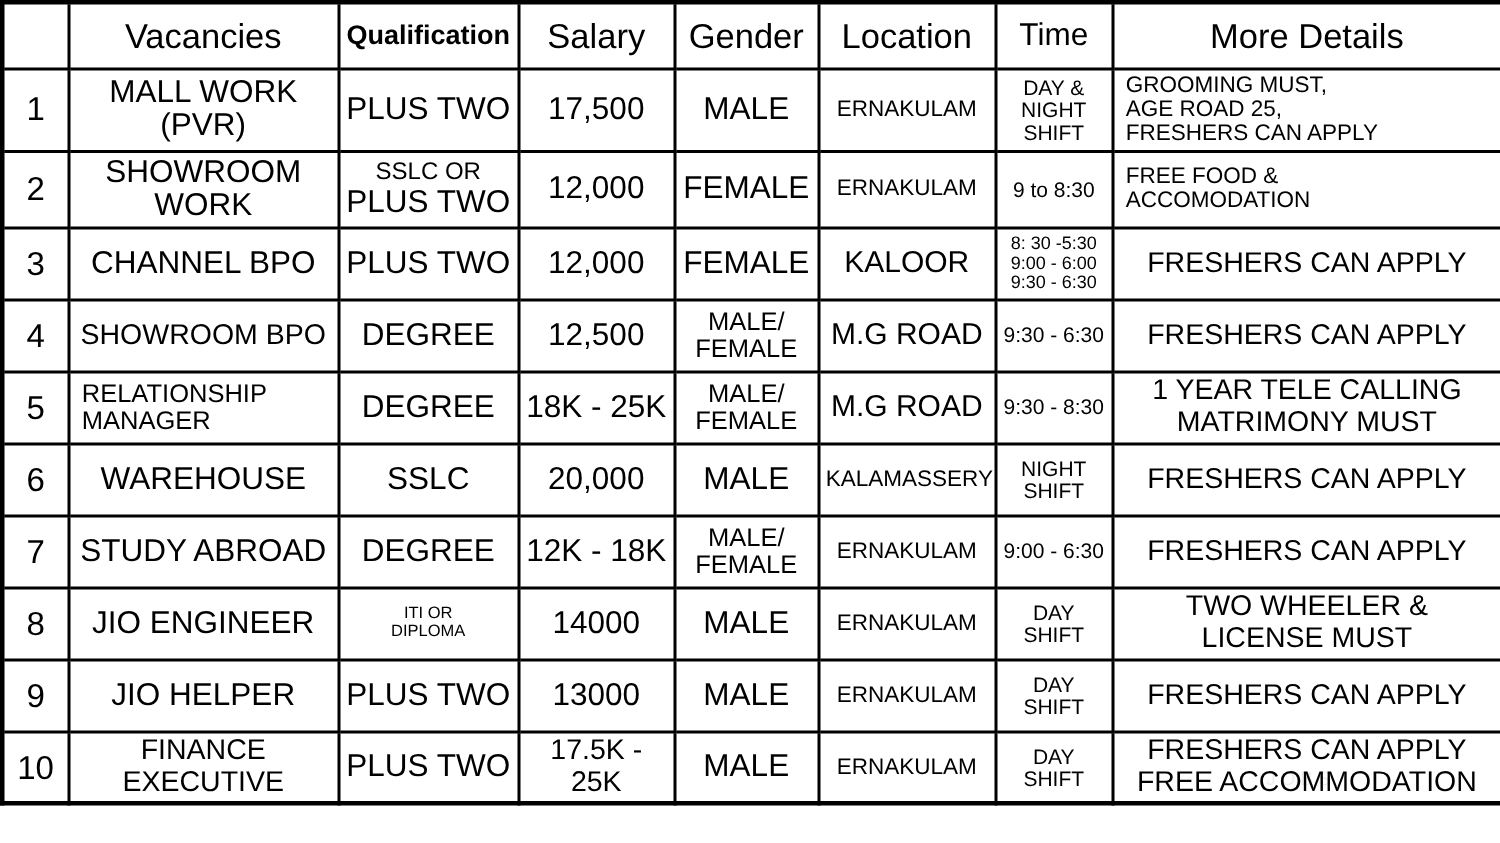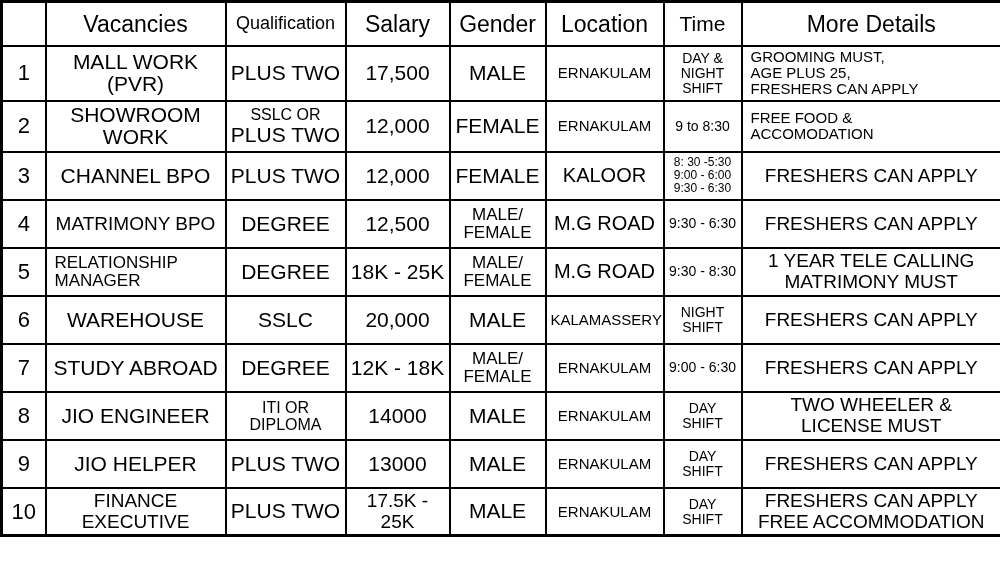--- a/index.html
+++ b/index.html
@@ -50,37 +50,37 @@
   col.c-time    { width: 78px; }
   col.c-more    { width: 260px; }
 
   
   .hdr td {
     font-size: 23px;
     height: 38px;
     padding-top: 1px;
     padding-bottom: 1px;
   }
-  .hdr .h-qual { font-size: 18px; }
+  .hdr .h-qual { font-size: 18px; font-weight: bold; }
   .hdr .h-time { font-size: 21px; }
 
   
   tbody tr { height: 48px; }
   td.sl {
     font-size: 22px;
   }
   td.vac {
     font-size: 21px;
   }
   td.vac.small { font-size: 17px; text-align: left; padding-left: 8px; }
   td.vac.mid   { font-size: 19px; }
   td.qual {
     font-size: 21px;
   }
-  td.qual.small { font-size: 16px; }
+  td.qual.small { font-size: 11px; }
   td.sal {
     font-size: 21px;
     text-align: left;
     padding-left: 8px;
   }
   td.gen {
     font-size: 21px;
     text-align: left;
     padding-left: 8px;
   }
@@ -165,21 +165,21 @@
           <span class="line">MALE</span>
         </td>
         <td class="loc small">ERNAKULAM</td>
         <td class="time">
           <span class="line">DAY &amp;</span>
           <span class="line">NIGHT</span>
           <span class="line">SHIFT</span>
         </td>
         <td class="more small">
           <span class="line">GROOMING MUST,</span>
-          <span class="line">AGE PLUS 25,</span>
+          <span class="line">AGE ROAD 25,</span>
           <span class="line">FRESHERS CAN APPLY</span>
         </td>
       </tr>
 
       <tr>
         <td class="sl">2</td>
         <td class="vac">
           <span class="line">SHOWROOM</span>
           <span class="line">WORK</span>
         </td>
@@ -220,21 +220,21 @@
           <span class="line">9:30 - 6:30</span>
         </td>
         <td class="more">
           <span class="line">FRESHERS CAN APPLY</span>
         </td>
       </tr>
 
       <tr>
         <td class="sl">4</td>
         <td class="vac mid">
-          <span class="line">MATRIMONY BPO</span>
+          <span class="line">SHOWROOM BPO</span>
         </td>
         <td class="qual">
           <span class="line">DEGREE</span>
         </td>
         <td class="sal">12,500</td>
         <td class="gen small">
           <span class="line">MALE/</span>
           <span class="line">FEMALE</span>
         </td>
         <td class="loc">M.G ROAD</td>

